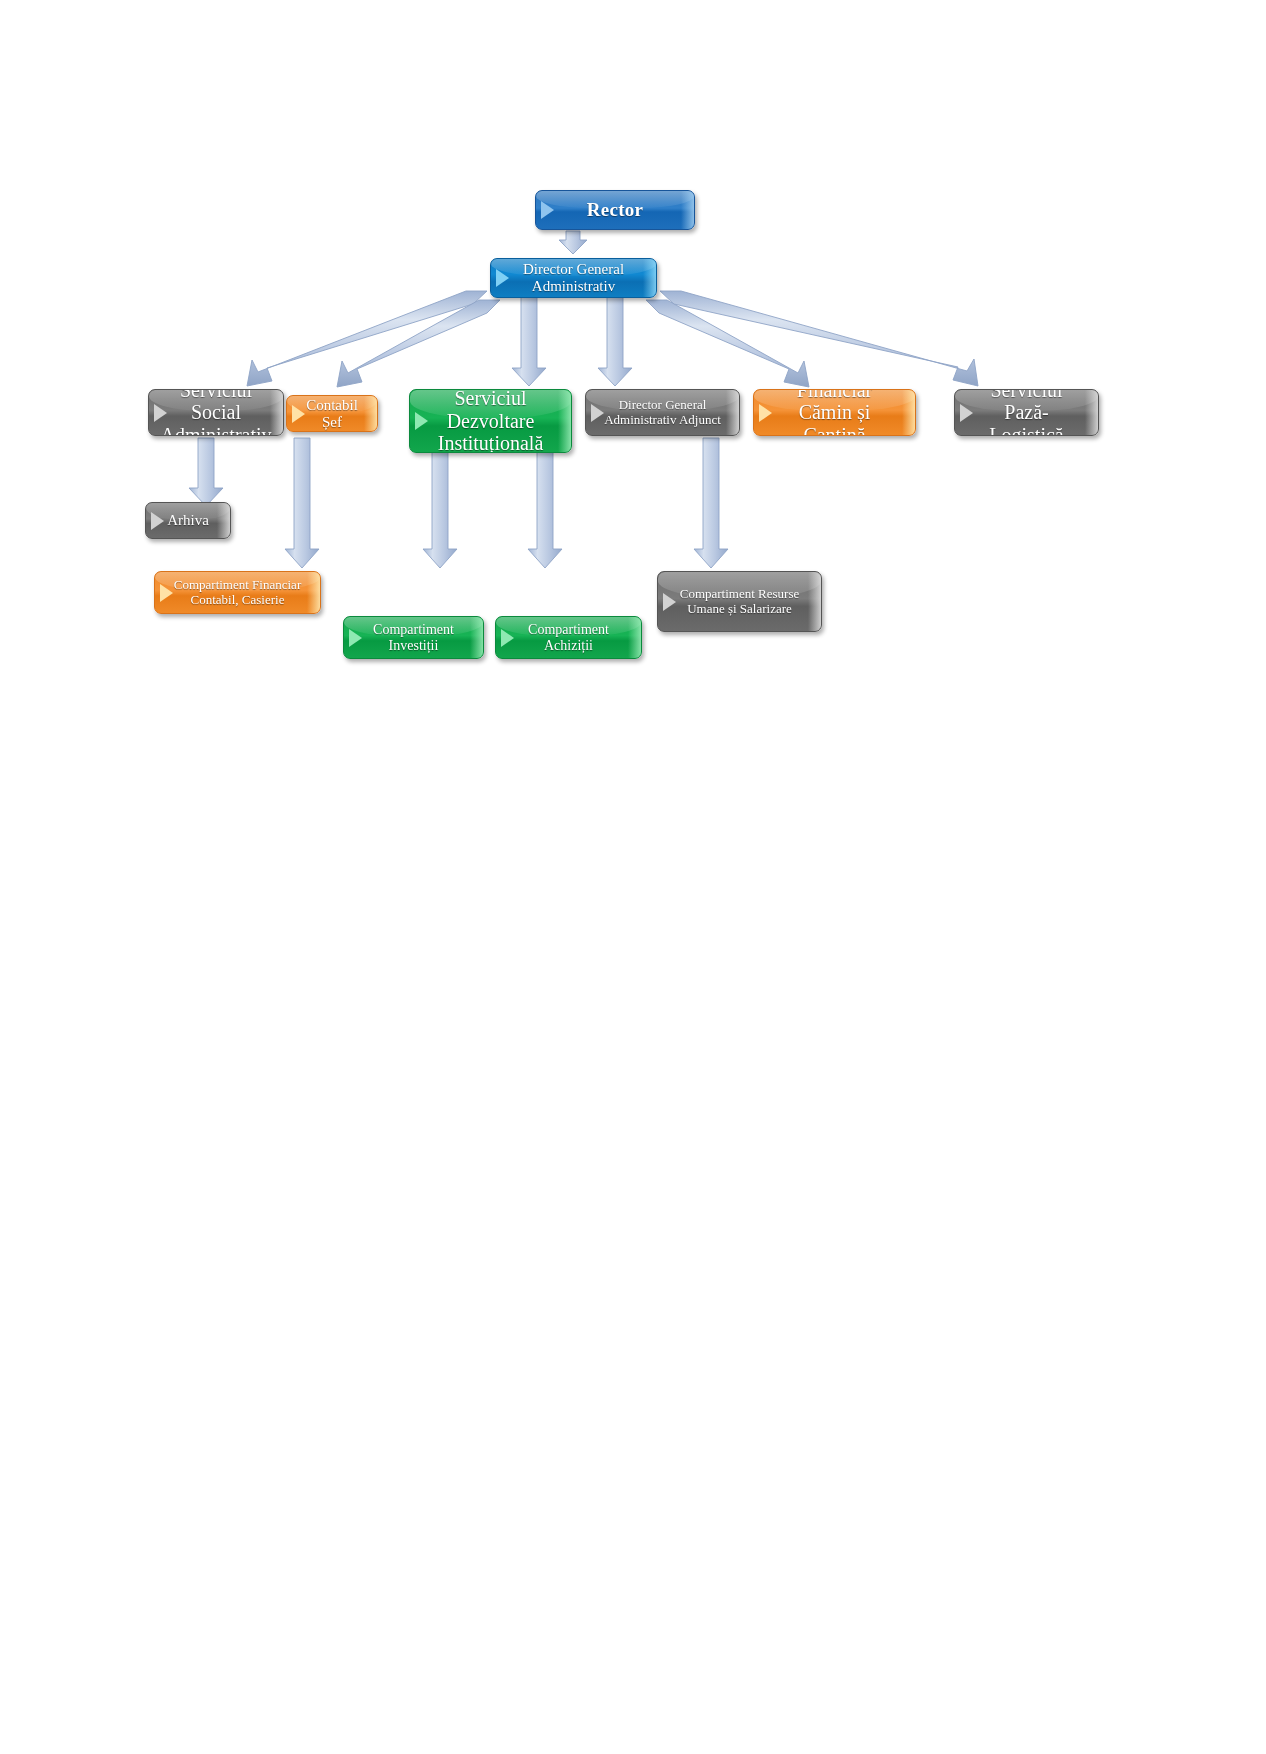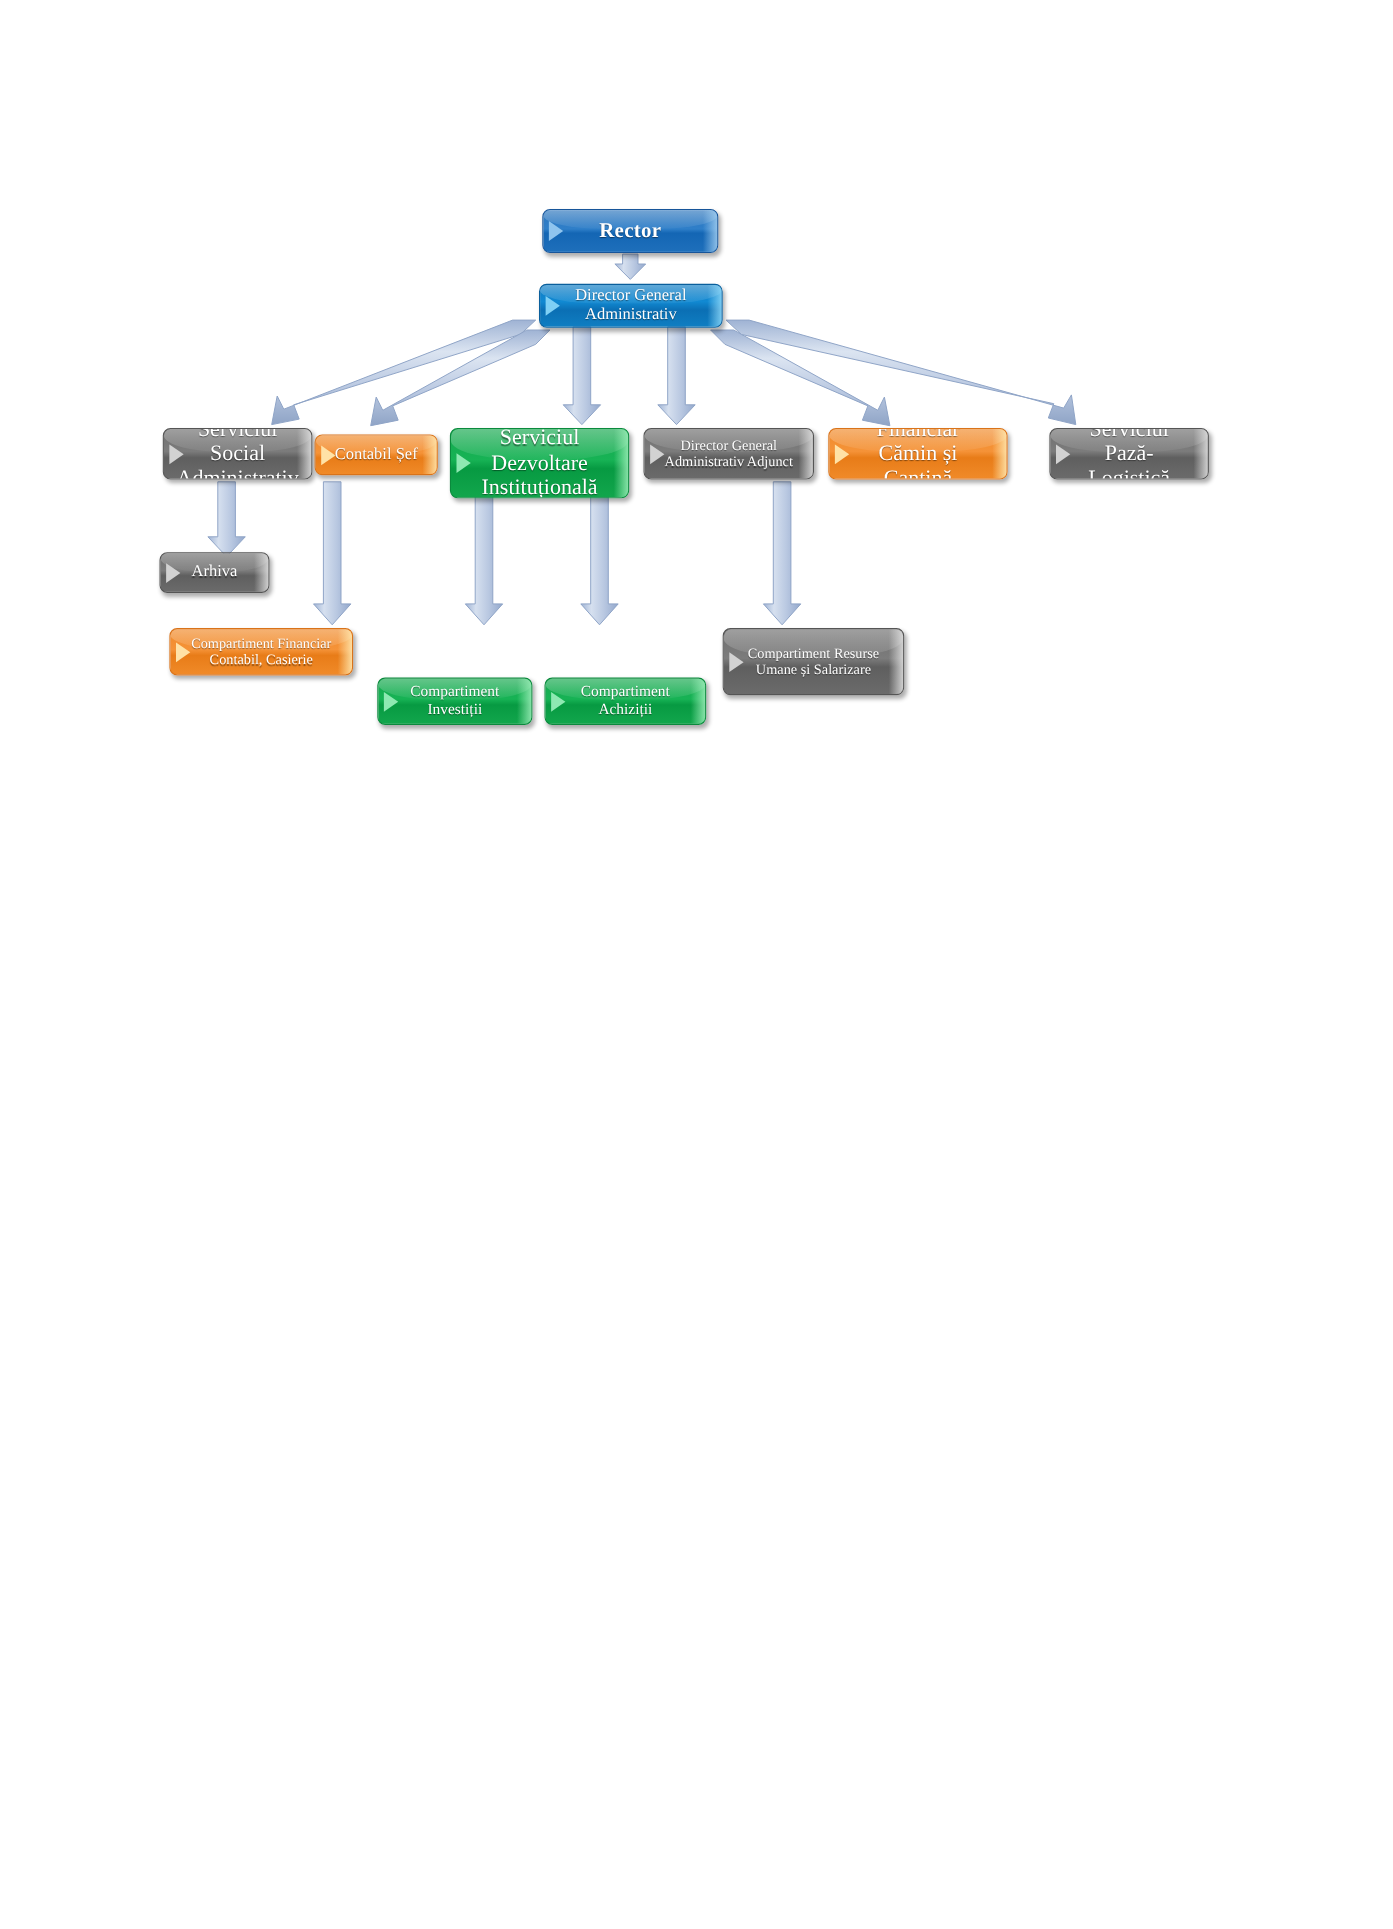--- a/index.html
+++ b/index.html
@@ -120,21 +120,21 @@
 
   
   .theme-green {
     background: linear-gradient(to bottom, #15a84e 0%, #17b355 45%, #079a42 58%, #12a64c 100%);
     border: 1px solid #0b8a3d;
   }
   .theme-green .wedge { border-left: 13px solid #8ee9b2; }
   .theme-green .cap { background: linear-gradient(to right, rgba(255,255,255,0.0), rgba(150,235,180,0.88)); }
 
   
-  .fs-rector  { font-size: 19px; font-weight: bold; letter-spacing: .3px; }
+  .fs-rector  { font-size: 19px; font-weight: bold; letter-spacing: .3px; margin-left: 42px; }
   .fs-lvl2    { font-size: 15px; }
   .fs-lvl3    { font-size: 20px; }
   .fs-lvl3b   { font-size: 15px; }
   .fs-lvl4    { font-size: 14px; margin-top: 45px; }
   .fs-small   { font-size: 13px; }
 </style>
 </head>
 <body>
 
 <div id="chart-canvas">
@@ -220,21 +220,21 @@
   </div>
 
   <div class="node theme-gray fs-lvl3" style="left:148px; top:389px; width:136px; height:47px;">
     <span class="gloss"></span>
     <span class="wedge"></span>
     <span class="cap"></span>
     <span class="label">Serviciul Social
 Administrativ</span>
   </div>
 
-  <div class="node theme-orange fs-lvl3b" style="left:286px; top:395px; width:112px; height:37px;">
+  <div class="node theme-orange fs-lvl3b" style="left:286px; top:395px; width:92px; height:37px;">
     <span class="gloss"></span>
     <span class="wedge"></span>
     <span class="cap"></span>
     <span class="label">Contabil Șef</span>
   </div>
 
   <div class="node theme-green fs-lvl3" style="left:409px; top:389px; width:163px; height:64px;">
     <span class="gloss"></span>
     <span class="wedge"></span>
     <span class="cap"></span>
@@ -259,21 +259,21 @@
   </div>
 
   <div class="node theme-gray fs-lvl3" style="left:954px; top:389px; width:145px; height:47px;">
     <span class="gloss"></span>
     <span class="wedge"></span>
     <span class="cap"></span>
     <span class="label">Serviciul Pază-
 Logistică</span>
   </div>
 
-  <div class="node theme-gray fs-lvl3b" style="left:145px; top:502px; width:100px; height:37px;">
+  <div class="node theme-gray fs-lvl3b" style="left:145px; top:502px; width:86px; height:37px;">
     <span class="gloss"></span>
     <span class="wedge"></span>
     <span class="cap"></span>
     <span class="label">Arhiva</span>
   </div>
 
   <div class="node theme-orange fs-small" style="left:154px; top:571px; width:167px; height:43px;">
     <span class="gloss"></span>
     <span class="wedge"></span>
     <span class="cap"></span>

